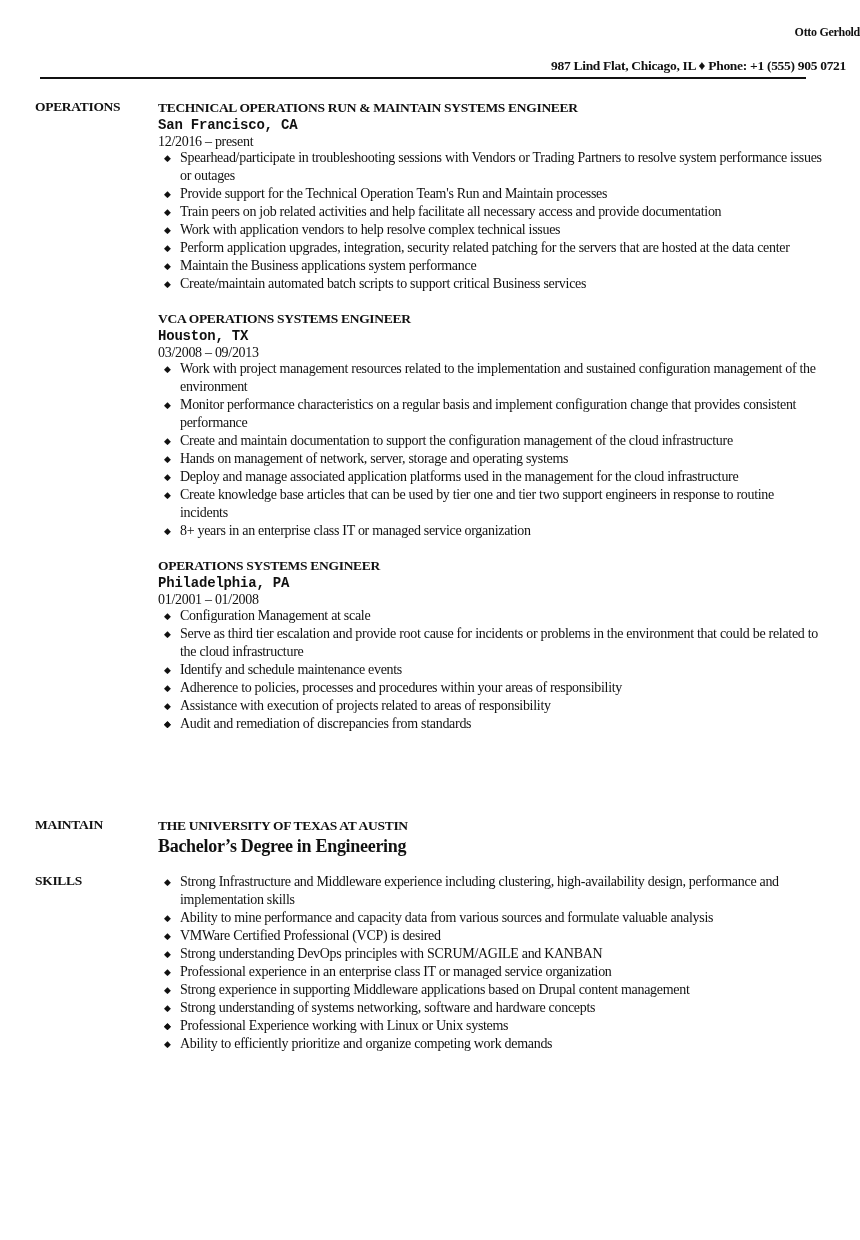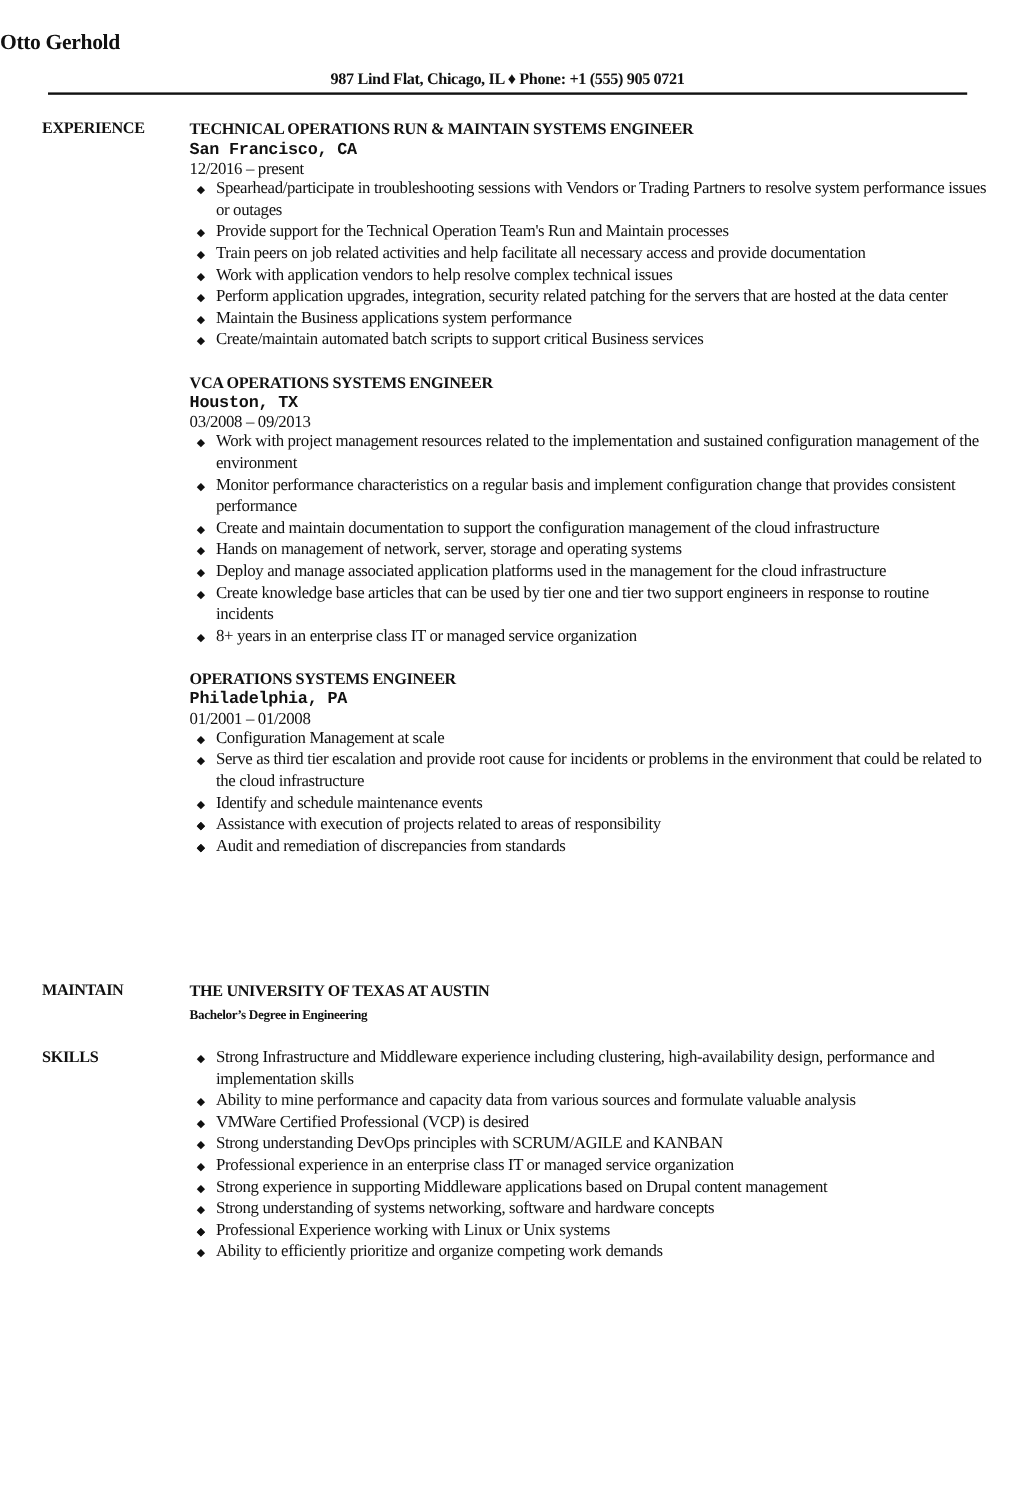--- a/index.html
+++ b/index.html
@@ -2,25 +2,25 @@
 <html><head>
   <meta charset="utf-8">
   <style>
     html, body { margin:0; padding:0; background:#ffffff; }
     body {
       width:860px; height:1240px; position:relative; overflow:hidden;
       font-family: "Liberation Serif", "DejaVu Serif", serif;
       color:#111111;
     }
     .name {
-      position:absolute; top:25px; left:0; width:860px; text-align:left;
-      font-size:18px; font-weight:bold; letter-spacing:-0.3px;
+      position:absolute; top:25px; left:0; width:860px; text-align:right;
+      font-size:12px; font-weight:bold; letter-spacing:-0.3px;
     }
     .contact {
-      position:absolute; top:58px; left:0; width:846px; text-align:center;
+      position:absolute; top:58px; left:0; width:846px; text-align:right;
       font-size:13.5px; font-weight:bold; letter-spacing:-0.3px;
     }
     .rule {
       position:absolute; top:77px; left:40px; width:766px; height:2px; background:#111;
     }
     .section { position:absolute; left:0; width:860px; }
     .sec-label {
       position:absolute; left:35px; top:0;
       font-size:13.5px; font-weight:bold; letter-spacing:-0.3px;
     }
@@ -31,31 +31,31 @@
     .job-date { font-size:14px; line-height:15px; letter-spacing:-0.3px; }
     ul.bullets { list-style:none; margin:0; padding:0; }
     ul.bullets li {
       position:relative; padding-left:22px; font-size:14px; line-height:18px;
       letter-spacing:-0.3px;
     }
     ul.bullets li .dot {
       position:absolute; left:6px; top:0; font-size:9px; line-height:19px;
     }
     .edu-school { font-size:13.5px; font-weight:bold; line-height:18px; letter-spacing:-0.3px; }
-    .edu-degree { font-size:11px; font-weight:bold; line-height:22px; letter-spacing:-0.3px; }
+    .edu-degree { font-size:18px; font-weight:bold; line-height:22px; letter-spacing:-0.3px; }
   </style>
 </head>
 <body>
 
 <div class="name">Otto Gerhold</div>
 <div class="contact">987 Lind Flat, Chicago, IL ♦ Phone: +1 (555) 905 0721</div>
 <div class="rule"></div>
 
 <div class="section" style="top:99px;">
-  <div class="sec-label">EXPERIENCE</div>
+  <div class="sec-label">OPERATIONS</div>
   <div class="sec-body">
 
     <div class="job">
       <div class="job-title">TECHNICAL OPERATIONS RUN &amp; MAINTAIN SYSTEMS ENGINEER</div>
       <div class="job-loc">San Francisco, CA</div>
       <div class="job-date">12/2016 – present</div>
       <ul class="bullets">
         <li><span class="dot">◆</span><span>Spearhead/participate in troubleshooting sessions with Vendors or Trading Partners to resolve system performance issues or outages</span></li>
         <li><span class="dot">◆</span><span>Provide support for the Technical Operation Team's Run and Maintain processes</span></li>
         <li><span class="dot">◆</span><span>Train peers on job related activities and help facilitate all necessary access and provide documentation</span></li>
@@ -82,21 +82,21 @@
     </div>
 
     <div class="job">
       <div class="job-title">OPERATIONS SYSTEMS ENGINEER</div>
       <div class="job-loc">Philadelphia, PA</div>
       <div class="job-date">01/2001 – 01/2008</div>
       <ul class="bullets">
         <li><span class="dot">◆</span><span>Configuration Management at scale</span></li>
         <li><span class="dot">◆</span><span>Serve as third tier escalation and provide root cause for incidents or problems in the environment that could be related to the cloud infrastructure</span></li>
         <li><span class="dot">◆</span><span>Identify and schedule maintenance events</span></li>
-        <li><span class="dot">◆</span></li>
+        <li><span class="dot">◆</span><span>Adherence to policies, processes and procedures within your areas of responsibility</span></li>
         <li><span class="dot">◆</span><span>Assistance with execution of projects related to areas of responsibility</span></li>
         <li><span class="dot">◆</span></li>
         <li><span class="dot">◆</span><span>Audit and remediation of discrepancies from standards</span></li>
       </ul>
     </div>
 
   </div>
 </div>
 
 <div class="section" style="top:817px;">

